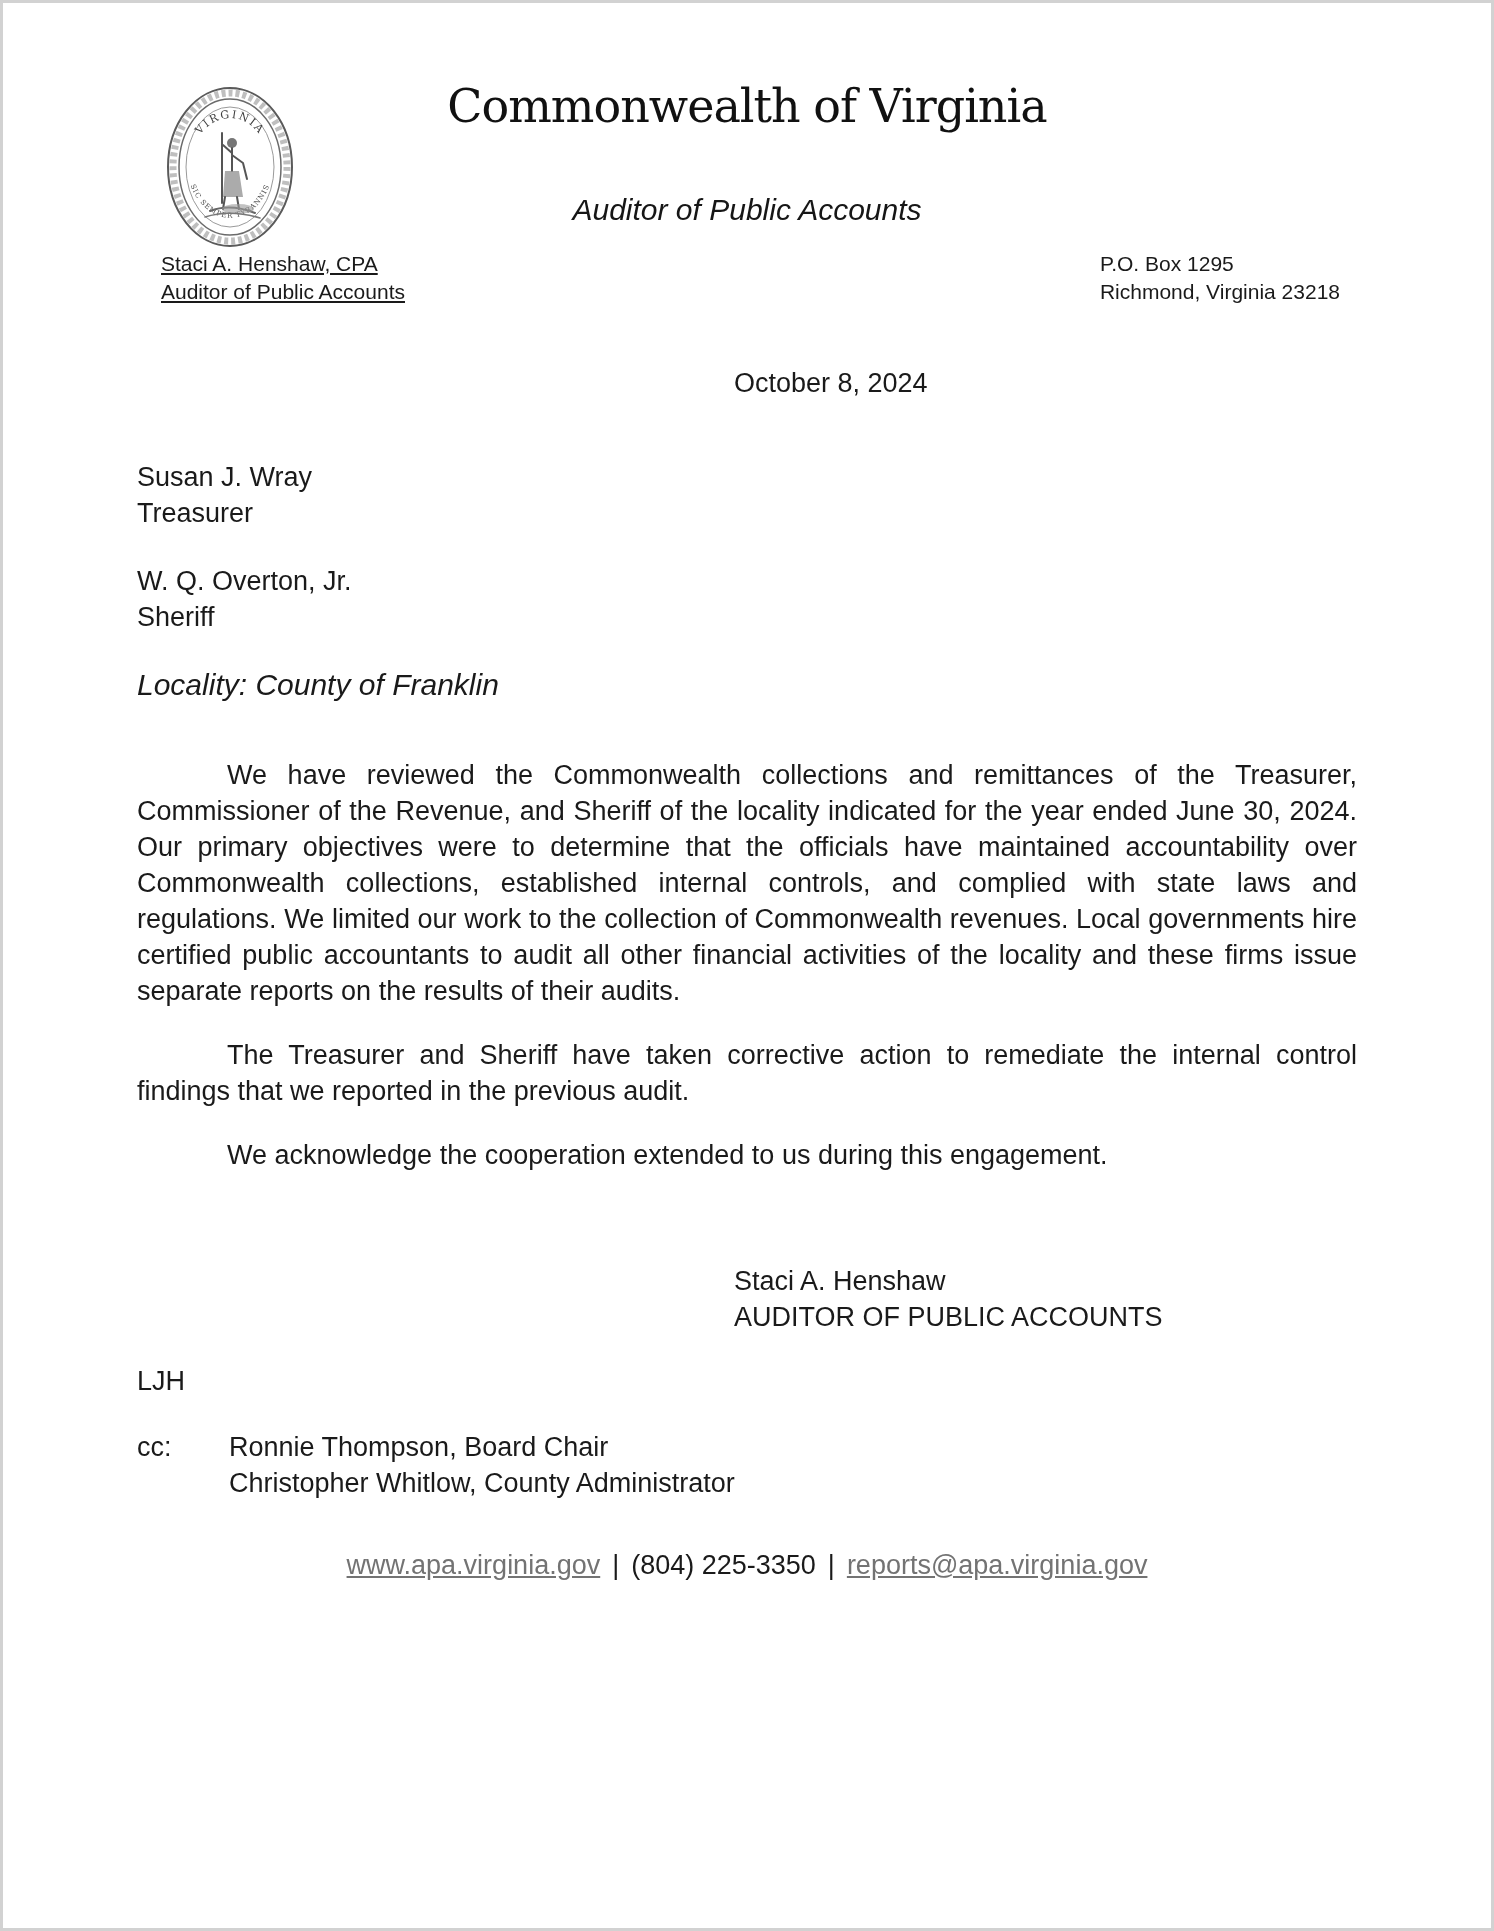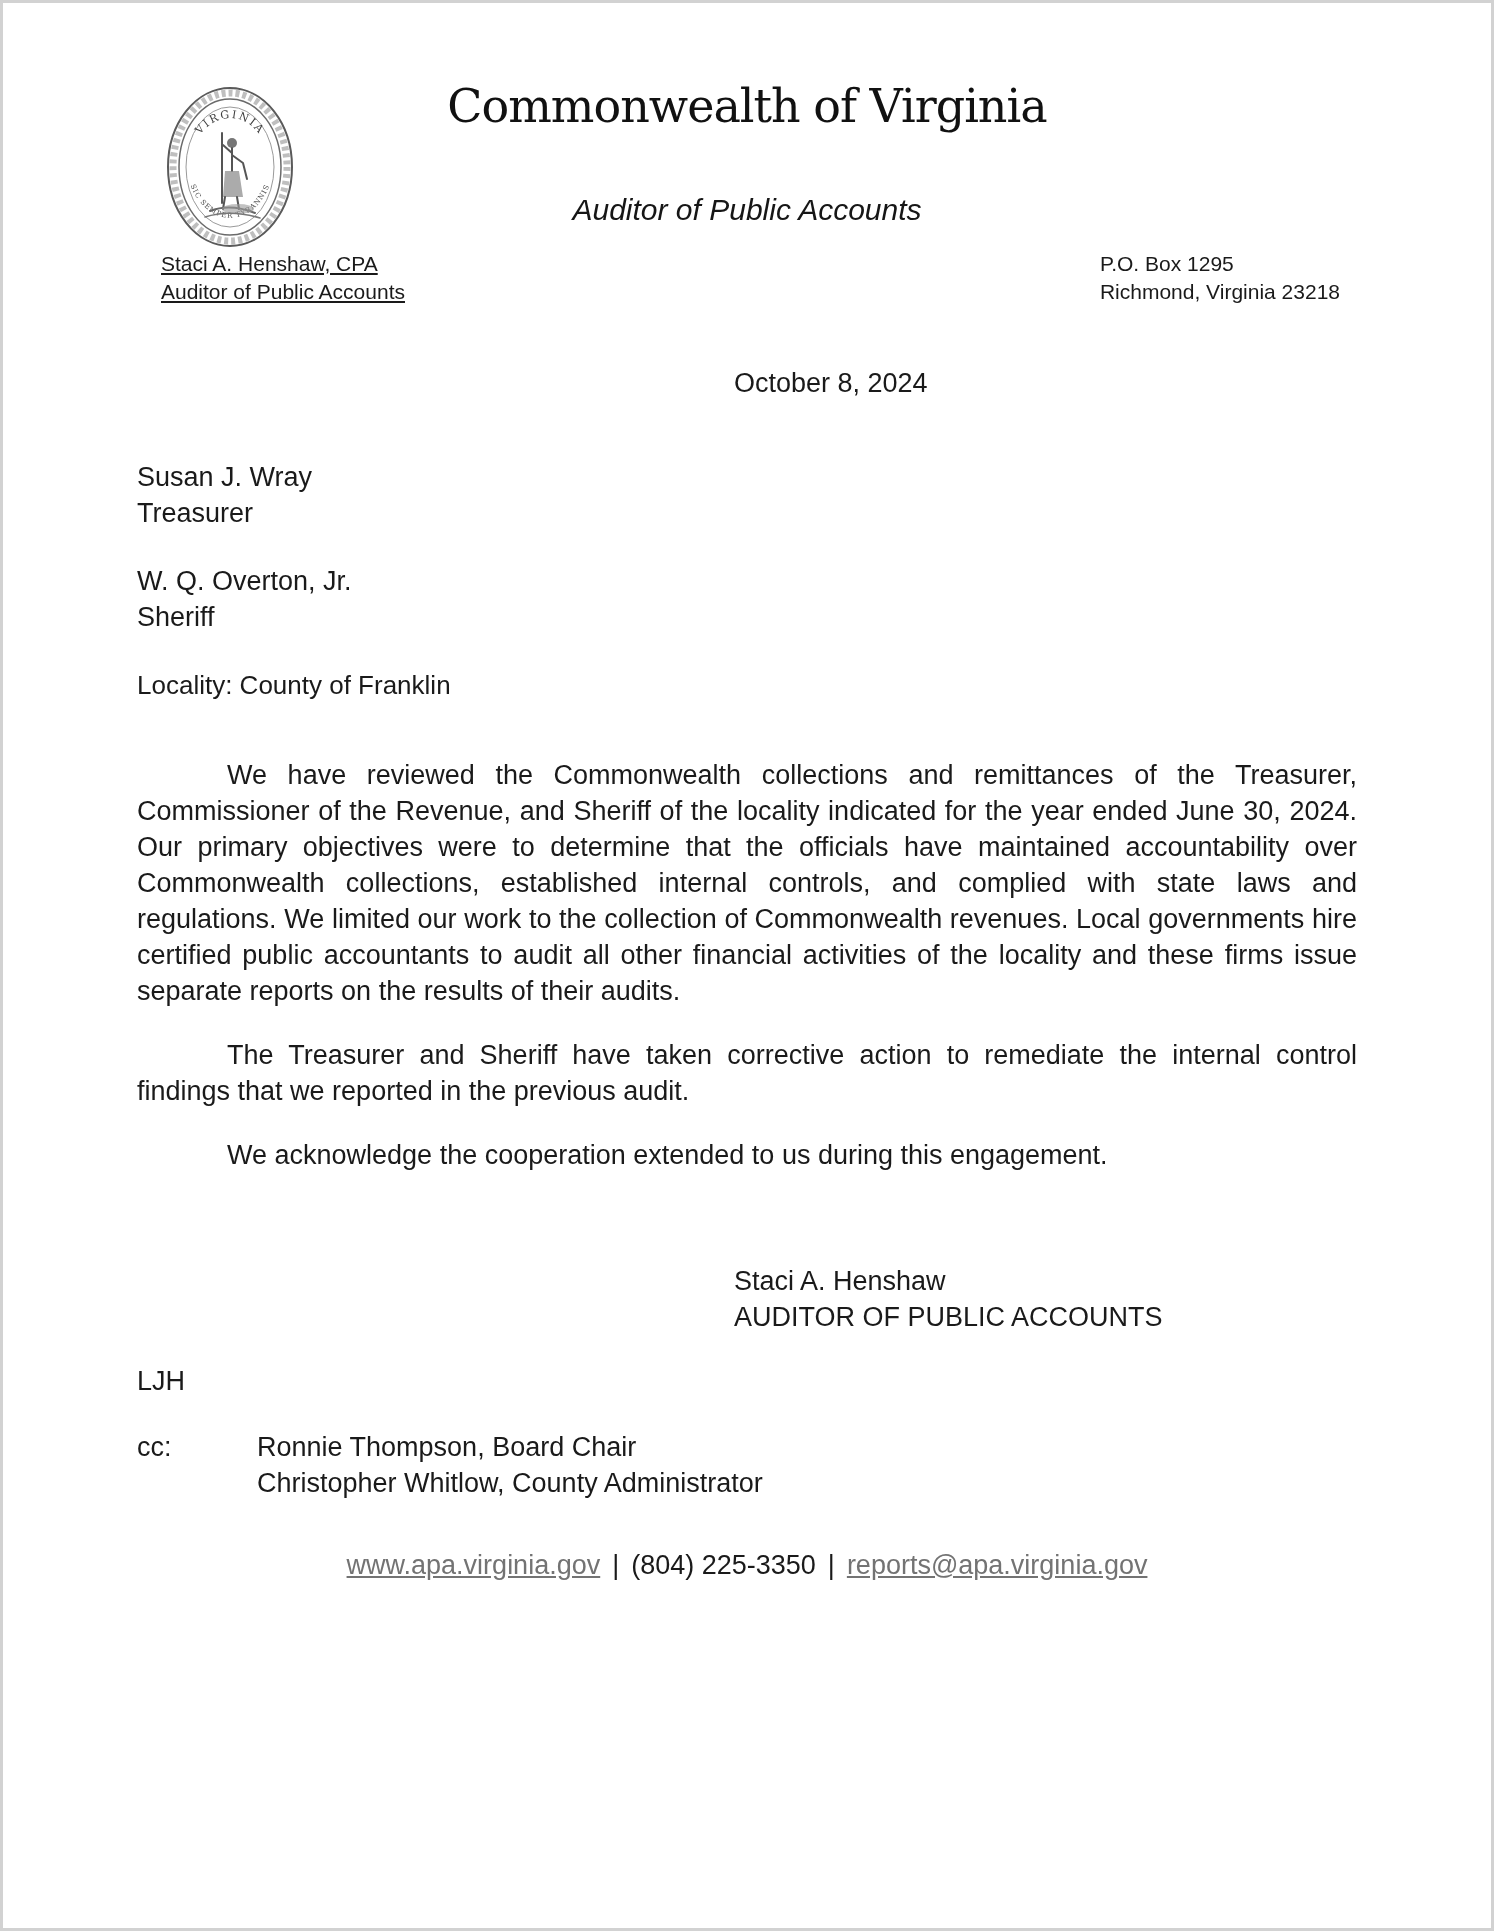--- a/index.html
+++ b/index.html
@@ -66,21 +66,21 @@
   
   .letter-date {
     margin-top: 42px;
     margin-left: 731px;
     font-size: 27px;
     line-height: 36px;
   }
 
   .recipients { margin-top: 58px; margin-left: 134px; }
   .recipient-block { margin-bottom: 32px; font-size: 27px; line-height: 36px; }
-  .locality { font-size: 26px; line-height: 36px; }
+  .locality { font-size: 30px; line-height: 36px; font-style: italic; }
 
   .body-paragraphs { margin: 54px 134px 0 134px; }
   .body-paragraphs p {
     font-size: 27px;
     line-height: 36px;
     text-align: justify;
     text-indent: 90px;
     margin-bottom: 28px;
   }
   .body-paragraphs p:last-child { margin-bottom: 0; }
@@ -93,21 +93,20 @@
   }
 
   .initials { margin-top: 28px; margin-left: 134px; font-size: 27px; line-height: 36px; }
 
   .cc-block {
     margin-top: 30px;
     margin-left: 134px;
     display: flex;
     font-size: 27px;
     line-height: 36px;
-    gap: 28px;
   }
   .cc-label { width: 92px; flex: 0 0 92px; }
 
   .footer {
     margin-top: 46px;
     text-align: center;
     font-size: 27px;
     line-height: 36px;
     color: #1a1a1a;
   }

